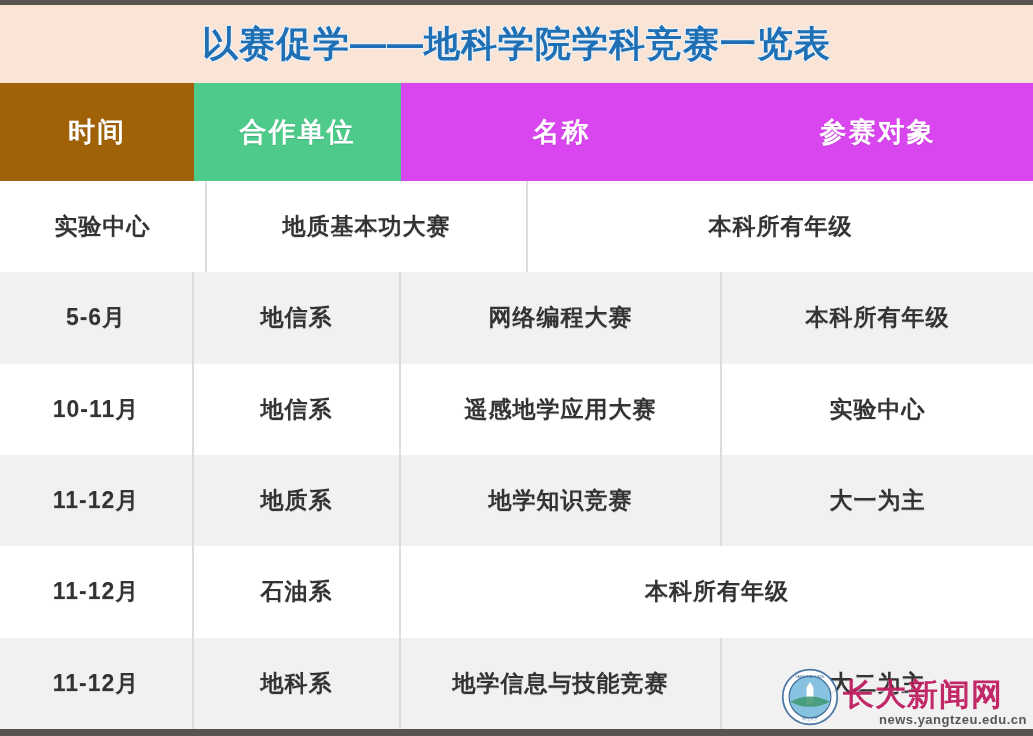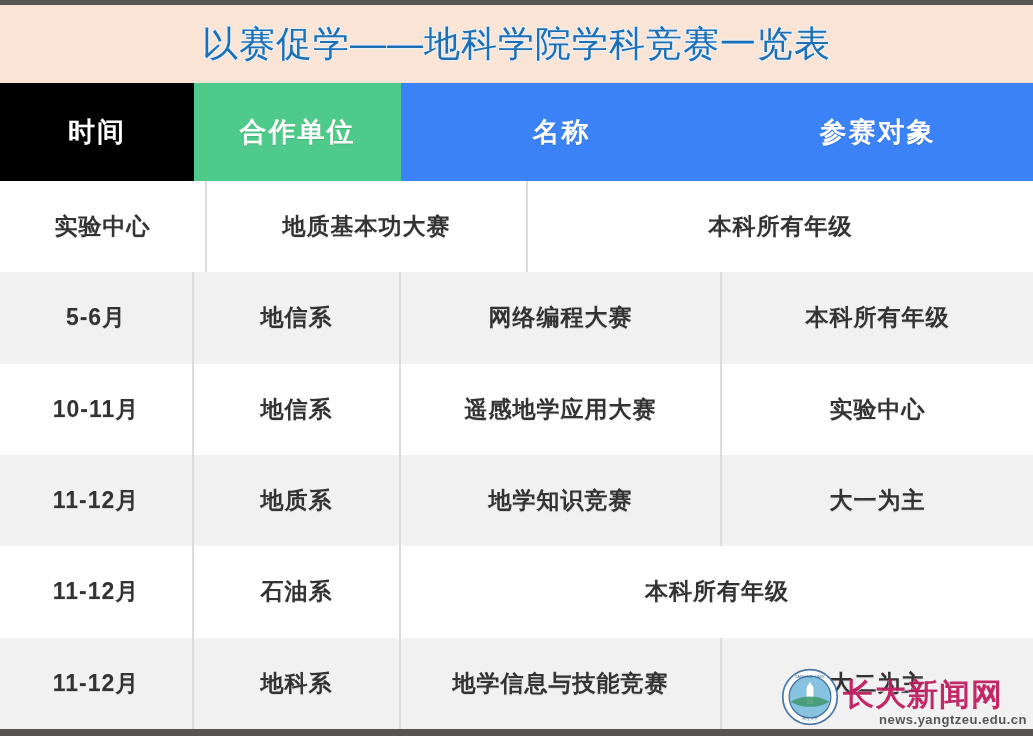--- a/index.html
+++ b/index.html
@@ -28,21 +28,21 @@
   
   .title-banner{
     flex:0 0 auto;
     height:78px;
     background:#fae4d5;
     display:flex;align-items:center;justify-content:center;
     overflow:hidden;
   }
   .title-text{
     font-size:36px;
-    font-weight:normal;
+    font-weight:bold;
     color:#1f6fb5;
     letter-spacing:1px;
     line-height:1;
     text-shadow:
       -1px -1px 0 #e9f1f8,
        1px -1px 0 #e9f1f8,
       -1px  1px 0 #e9f1f8,
        1px  1px 0 #e9f1f8;
     white-space:nowrap;
   }
@@ -73,24 +73,24 @@
     box-sizing:border-box;
     text-align:center;
     overflow:hidden;
   }
   .c0{flex:0 0 194px;}
   .c1{flex:0 0 207px;}
   .c2{flex:0 0 321px;}
   .c3{flex:1 1 auto;}
 
   
-  .row.head .c0{background:#000000;}
+  .row.head .c0{background:#a16207;}
   .row.head .c1{background:#4ecb8a;}
   .row.head .c2,
-  .row.head .c3{background:#3b82f6;}
+  .row.head .c3{background:#d946ef;}
 
   .head-text{
     font-size:27px;font-weight:bold;color:#ffffff;
     letter-spacing:2px;line-height:1;
     text-shadow:0 1px 1px rgba(0,0,0,.12);
     white-space:nowrap;
   }
 
   
   .row.body .cell{

